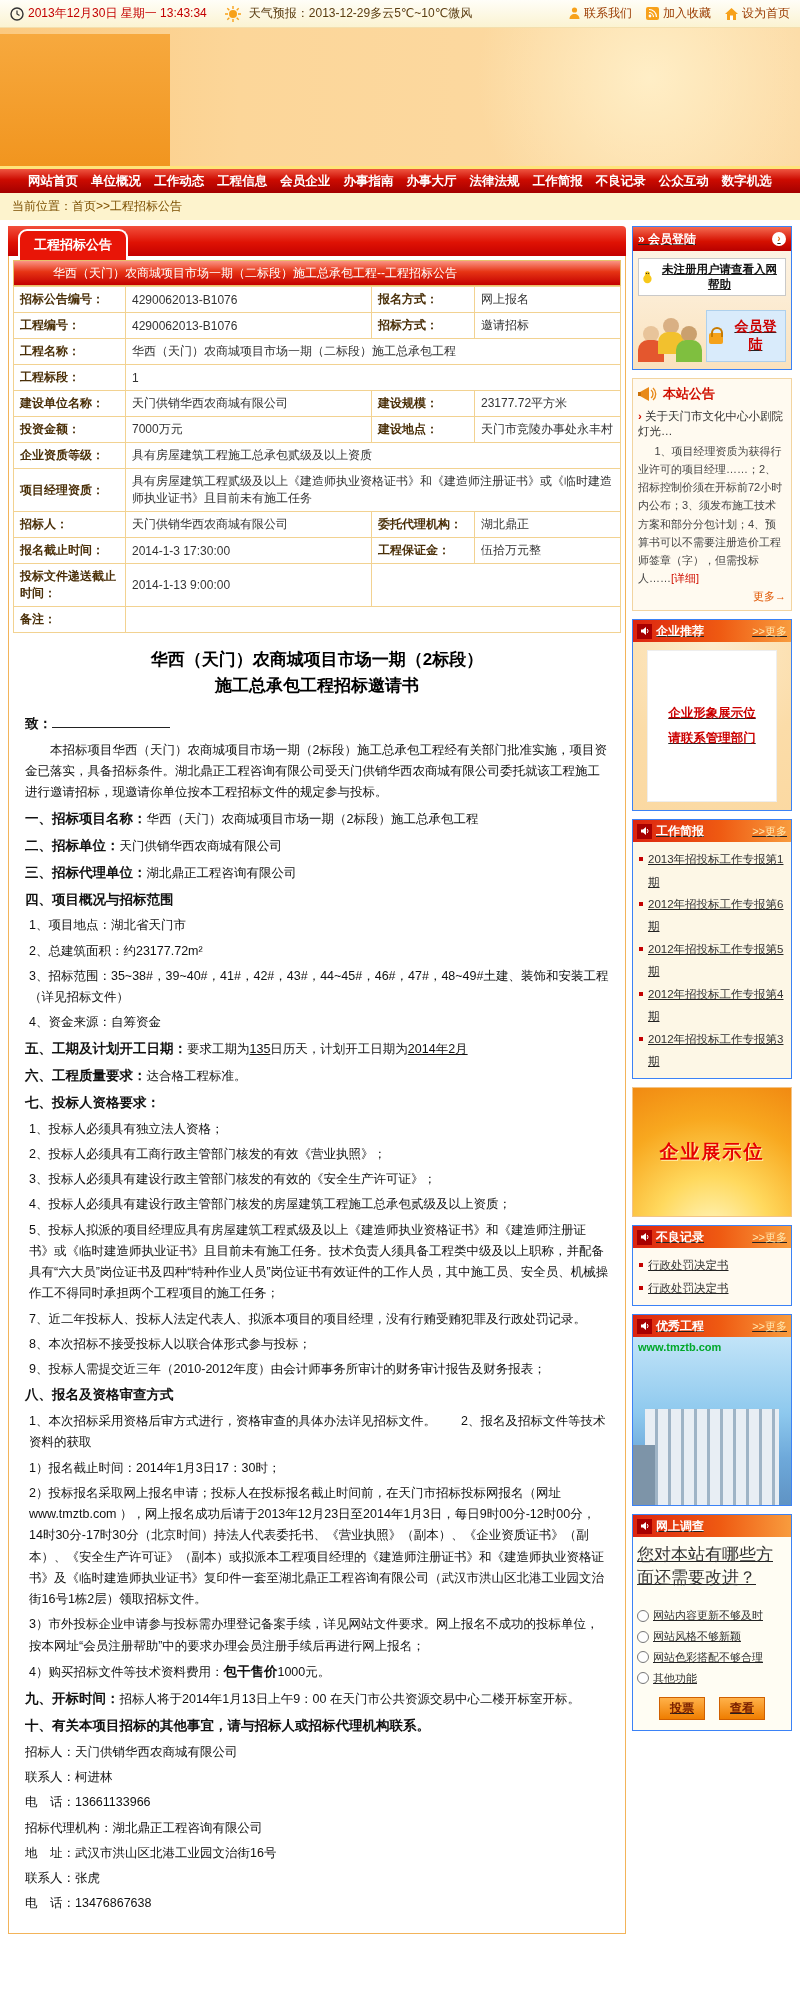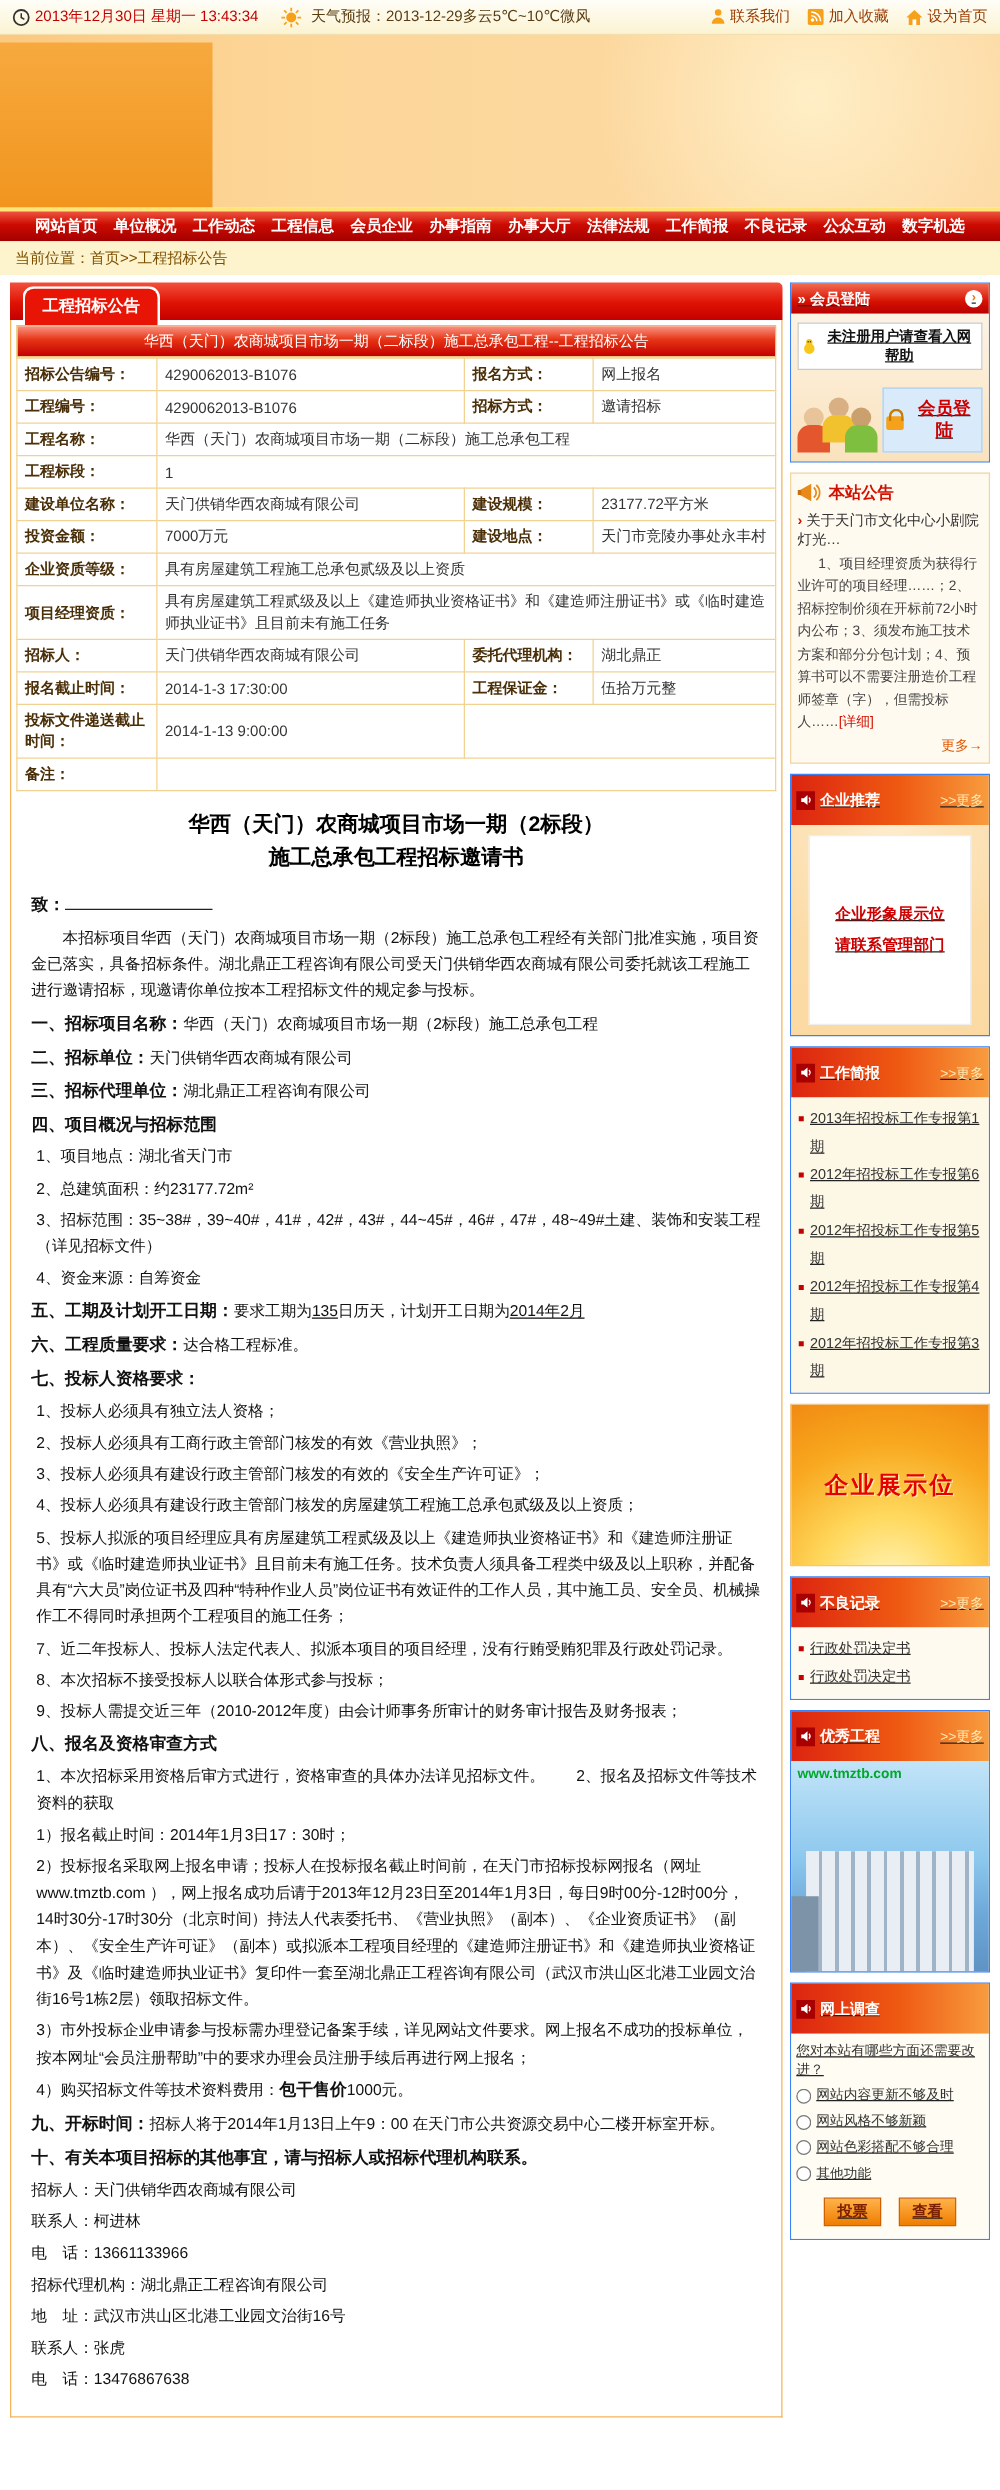--- a/index.html
+++ b/index.html
@@ -26,22 +26,22 @@
   .crumb a{color:#7c4f00;text-decoration:none;cursor:pointer;}
   
   .content{display:flex;gap:6px;padding:6px 8px 10px;align-items:flex-start;background:#fff;}
   .leftcol{width:618px;flex:none;}
   .rightcol{width:160px;flex:none;}
   
   .tabstrip{height:30px;background:linear-gradient(#f2503c,#df1204 55%,#c40000);border-radius:0 4px 0 0;position:relative;}
   .tab{position:absolute;left:10px;top:3px;background:#e81507;color:#fff;font-weight:bold;font-size:13px;
        padding:5px 14px 6px;border:2px solid #fff;border-bottom:none;border-radius:9px 9px 0 0;cursor:pointer;}
   .contentbox{border:1px solid #f3b45a;border-top:none;padding:4px;background:#fff;}
-  .titlebar{height:24px;line-height:24px;text-align:center;color:#fff;font-size:12px;
-            background:linear-gradient(#fa9384,#e63414 45%,#c30000);border:1px solid #e8c06a;}
+  .titlebar{height:24px;line-height:24px;color:#fff;font-size:12px;
+            background:linear-gradient(#fa9384,#e63414 45%,#c30000);border:1px solid #e8c06a;padding-left:39px;}
   table.info{width:100%;border-collapse:collapse;font-size:12px;margin-top:0;}
   table.info td{border:1px solid #f2d291;padding:4px 6px;vertical-align:middle;color:#333;}
   table.info td.tl{font-weight:bold;color:#4a2f08;background:#fff;}
   
   .docbody{padding:14px 12px 10px;font-size:12.5px;line-height:1.7;color:#111;}
   .doc-title{text-align:center;font-weight:bold;font-size:17px;line-height:1.5;color:#000;}
   p.dp{margin:4px 0;}
   .seg-b{font-weight:bold;font-size:13.5px;}
   .seg-t{font-size:12.5px;}
   .seg-u{font-size:12.5px;text-decoration:underline;}
@@ -69,21 +69,21 @@
   .lock{width:14px;height:11px;background:#f5a21a;border-radius:2px;position:relative;margin-top:5px;}
   .lock:before{content:"";position:absolute;left:2px;top:-6px;width:8px;height:8px;border:2px solid #c87b00;
                border-bottom:none;border-radius:6px 6px 0 0;}
   .notice-box{border:1px solid #f2d4a0;background:#fffaf0;padding:6px 5px;margin-bottom:8px;}
   .notice-head{display:flex;align-items:center;gap:5px;font-weight:bold;color:#d01000;font-size:13px;}
   .notice-link{font-size:11.5px;color:#333;margin:6px 0 3px;cursor:pointer;}
   .notice-link .arr{color:#d01000;font-weight:bold;}
   .notice-text{font-size:11px;color:#444;line-height:1.65;text-indent:1.5em;}
   .detail-link{color:#d01000;cursor:pointer;}
   .notice-more{text-align:right;color:#e05500;font-size:11px;cursor:pointer;margin-top:2px;}
-  .orange-head{height:40px;background:linear-gradient(90deg,#dc2410 0%,#ef5a12 55%,#f89c3e 100%);
+  .orange-head{height:22px;background:linear-gradient(90deg,#dc2410 0%,#ef5a12 55%,#f89c3e 100%);
                display:flex;align-items:center;padding:0 4px;gap:4px;}
   .orange-head .sq{width:15px;height:15px;background:#a80000;display:flex;align-items:center;justify-content:center;flex:none;}
   .orange-head .ttl{color:#fff;font-weight:bold;font-size:12px;flex:1;}
   .orange-head .more{color:#ffe9b0;font-size:11px;cursor:pointer;white-space:nowrap;}
   .recommend-body{background:radial-gradient(circle at 50% 0,#fdeccd,#fbdCA8 60%,#fbd9a2);padding:8px;display:flex;justify-content:center;}
   .rec-card{background:#fff;border:1px solid #eee;width:128px;height:150px;display:flex;flex-direction:column;
             align-items:center;justify-content:center;gap:8px;color:#cc0000;font-weight:bold;font-size:12.5px;}
   .briefs-body{background:#fdf7e6;padding:6px 3px;}
   .sb-li{font-size:11.5px;color:#333;line-height:1.95;padding-left:12px;position:relative;cursor:pointer;}
   .sb-li:before{content:"";position:absolute;left:3px;top:9px;width:4px;height:4px;background:#c40000;}
@@ -91,21 +91,21 @@
              background:radial-gradient(circle at 50% 115%,#fff7c4 0%,#ffd95e 35%,#f8a81f 70%,#f18a12 100%);
              display:flex;align-items:center;justify-content:center;}
   .ad-banner span{color:#e60000;font-weight:bold;font-size:19px;letter-spacing:2px;text-shadow:1px 1px 0 #fff3b0;}
   .records-body{background:#fffaf0;padding:6px 3px;}
   .photo{height:168px;background:linear-gradient(#c2e4f8 0%,#8ec9ee 45%,#6ea9da 72%,#5f93c4 100%);position:relative;overflow:hidden;}
   .photo .bldg{position:absolute;bottom:0;left:12px;right:12px;height:96px;
                background:repeating-linear-gradient(90deg,#e8eef4 0 10px,#9fb4c6 10px 13px),linear-gradient(#f2f5f8,#c9d6e2);}
   .photo .bldg2{position:absolute;bottom:0;left:0;width:22px;height:60px;background:#7d94a8;}
   .photo .wm{position:absolute;top:4px;left:5px;color:#00a82a;font-size:11px;font-weight:bold;}
   .survey-body{background:#fffdf3;padding:6px 4px;}
-  .survey-q{font-size:11px;color:#333;margin-bottom:3px;}
+  .survey-q{font-size:17px;color:#333;margin-bottom:16px;}
   .opt{display:flex;align-items:center;gap:4px;font-size:11px;color:#333;line-height:1.9;cursor:pointer;}
   .opt input{margin:0;width:12px;height:12px;}
   .survey-btns{display:flex;justify-content:center;gap:14px;margin:8px 0 4px;}
   .sv-btn{background:linear-gradient(#ffb24a,#ef7d00);border:1px solid #d06000;color:#7a2000;font-weight:bold;
           font-size:12px;padding:2px 10px;cursor:pointer;}
 </style>
 </head>
 <body>
 
 <div class="topbar">

